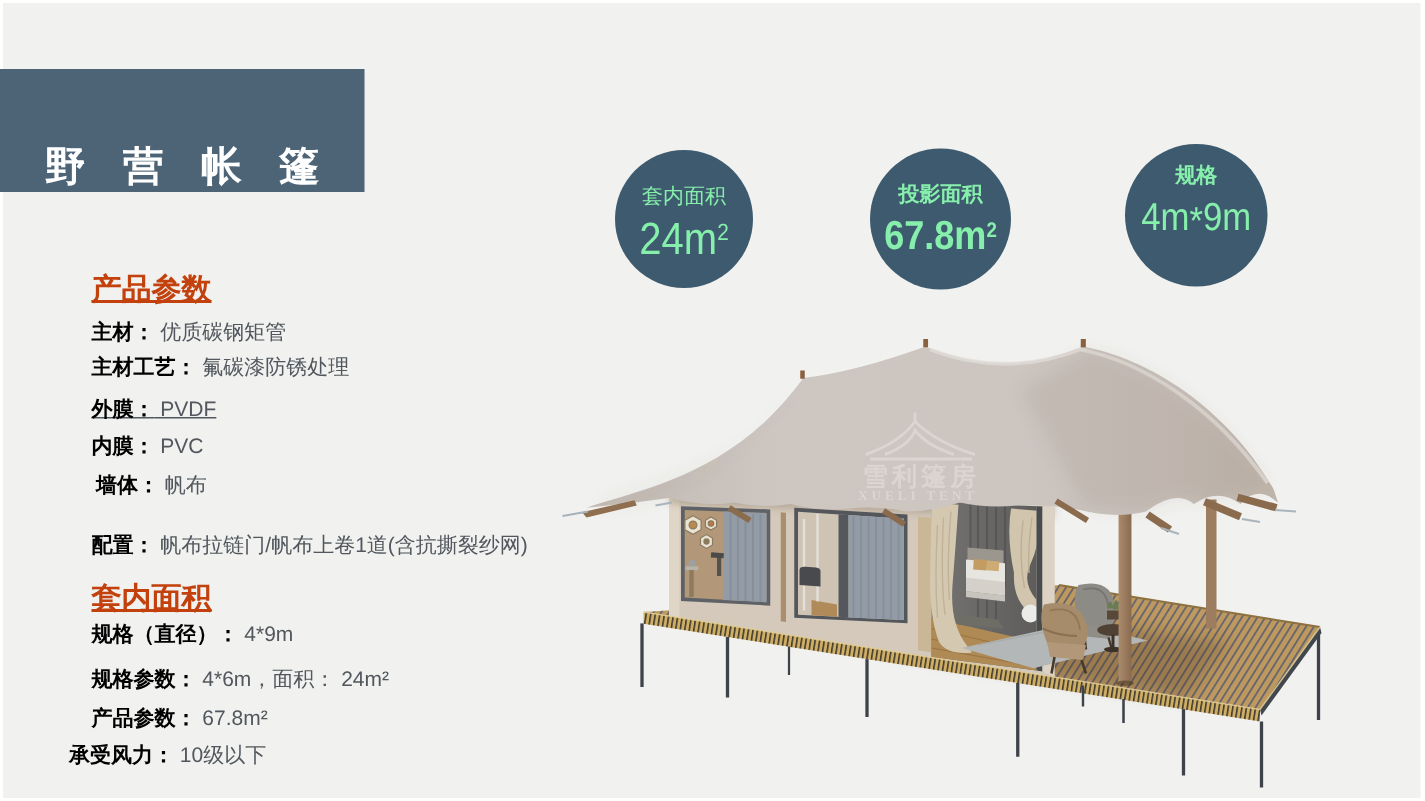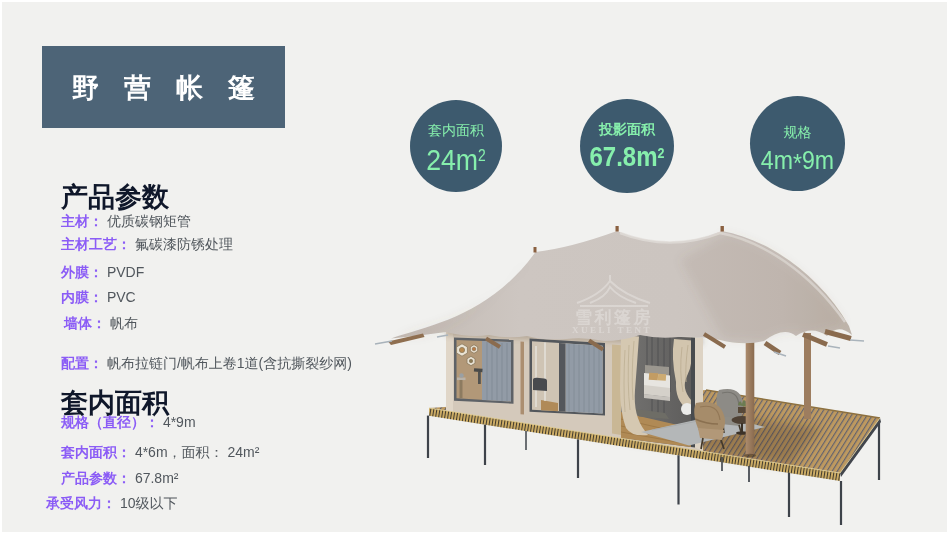--- a/index.html
+++ b/index.html
@@ -1,26 +1,26 @@
 <!DOCTYPE html>
 <html><head>
 <meta charset="utf-8">
 <style>
   html,body{margin:0;padding:0;}
   body{width:950px;height:534px;background:#ffffff;font-family:"Liberation Sans",sans-serif;overflow:hidden;position:relative;}
   .page{position:absolute;left:2px;top:2px;width:945px;height:530px;background:#f1f1ef;}
   .abs{position:absolute;}
-  .titlebox{left:0;top:46px;width:243px;height:82px;background:#4d6477;display:flex;align-items:center;justify-content:center;margin-left:42px;}
+  .titlebox{left:0;top:46px;width:243px;height:82px;background:#4d6477;display:flex;align-items:flex-end;justify-content:center;}
   .titlebox span{color:#fff;font-size:27px;font-weight:bold;letter-spacing:25px;margin-right:-25px;position:relative;top:1px;}
   .circle{border-radius:50%;background:#3d5a6e;color:#86efac;text-align:center;}
   .circle .lb{font-size:14px;margin-top:22px;}
   .circle .val{margin-top:3px;transform:scaleX(0.89);transform-origin:50% 50%;white-space:nowrap;}
-  .hdr{font-size:27px;font-weight:bold;color:#0f172a;}
+  .hdr{font-size:20px;font-weight:bold;color:#c2410c;text-decoration:underline;}
   .ln{font-size:14px;color:#51575d;white-space:nowrap;}
-  .ln b{color:#8b5cf6;}
+  .ln b{color:#000000;}
   sup{font-size:52%;vertical-align:0.58em;letter-spacing:0;}
 </style>
 </head>
 <body>
 
 <div class="page"></div>
 
 <div class="abs titlebox">
     <span>野营帐篷</span>
   </div>
@@ -29,43 +29,43 @@
   <div class="lb">套内面积</div>
     <div class="val" style="font-size:30px;">24m<sup>2</sup></div>
 </div>
 
 <div class="abs circle" style="left:580px;top:99px;width:94px;height:94px;font-weight:bold;">
   <div class="lb">投影面积</div>
     <div class="val" style="font-size:27px;">67.8m<sup>2</sup></div>
 </div>
 
 <div class="abs circle" style="left:750px;top:96px;width:95px;height:95px;">
-  <div class="lb" style="margin-top:28px;">规格</div>
+  <div class="lb" style="margin-top:12px;font-weight:bold;">规格</div>
     <div class="val" style="font-size:26px;">4m<span style="position:relative;top:0.1em;">*</span>9m</div>
 </div>
 
 <div class="abs hdr" style="left:61px;top:179px;">产品参数</div>
 
 <div class="abs ln" style="left:61px;top:213px;"><b>主材：</b> 优质碳钢矩管</div>
 
 <div class="abs ln" style="left:61px;top:236px;"><b>主材工艺：</b> 氟碳漆防锈处理</div>
 
-<div class="abs ln" style="left:61px;top:264px;"><b>外膜：</b> PVDF</div>
+<div class="abs ln" style="left:61px;top:264px;text-decoration:underline;"><b>外膜：</b> PVDF</div>
 
 <div class="abs ln" style="left:61px;top:289px;text-align:right;"><b>内膜：</b> PVC</div>
 
 <div class="abs ln" style="left:64px;top:315px;"><b>墙体：</b> 帆布</div>
 
 <div class="abs ln" style="left:61px;top:355px;"><b>配置：</b> 帆布拉链门/帆布上卷1道(含抗撕裂纱网)</div>
 
 <div class="abs hdr" style="left:61px;top:385px;">套内面积</div>
 
 <div class="abs ln" style="left:61px;top:414px;"><b>规格（直径）：</b> 4*9m</div>
 
-<div class="abs ln" style="left:61px;top:444px;"><b>套内面积：</b> 4*6m，面积： 24m²</div>
+<div class="abs ln" style="left:61px;top:444px;"><b>规格参数：</b> 4*6m，面积： 24m²</div>
 
 <div class="abs ln" style="left:61px;top:470px;"><b>产品参数：</b> 67.8m²</div>
 
 <div class="abs ln" style="left:46px;top:495px;"><b>承受风力：</b> 10级以下</div>
 
 <svg class="abs" style="left:0;top:0;" width="950" height="534" viewBox="0 0 950 534">
   <defs>
     <linearGradient id="canopyG" x1="0" y1="0" x2="1" y2="0">
       <stop offset="0" stop-color="#c2b9b2"></stop>
       <stop offset="0.28" stop-color="#cdc6c1"></stop>

